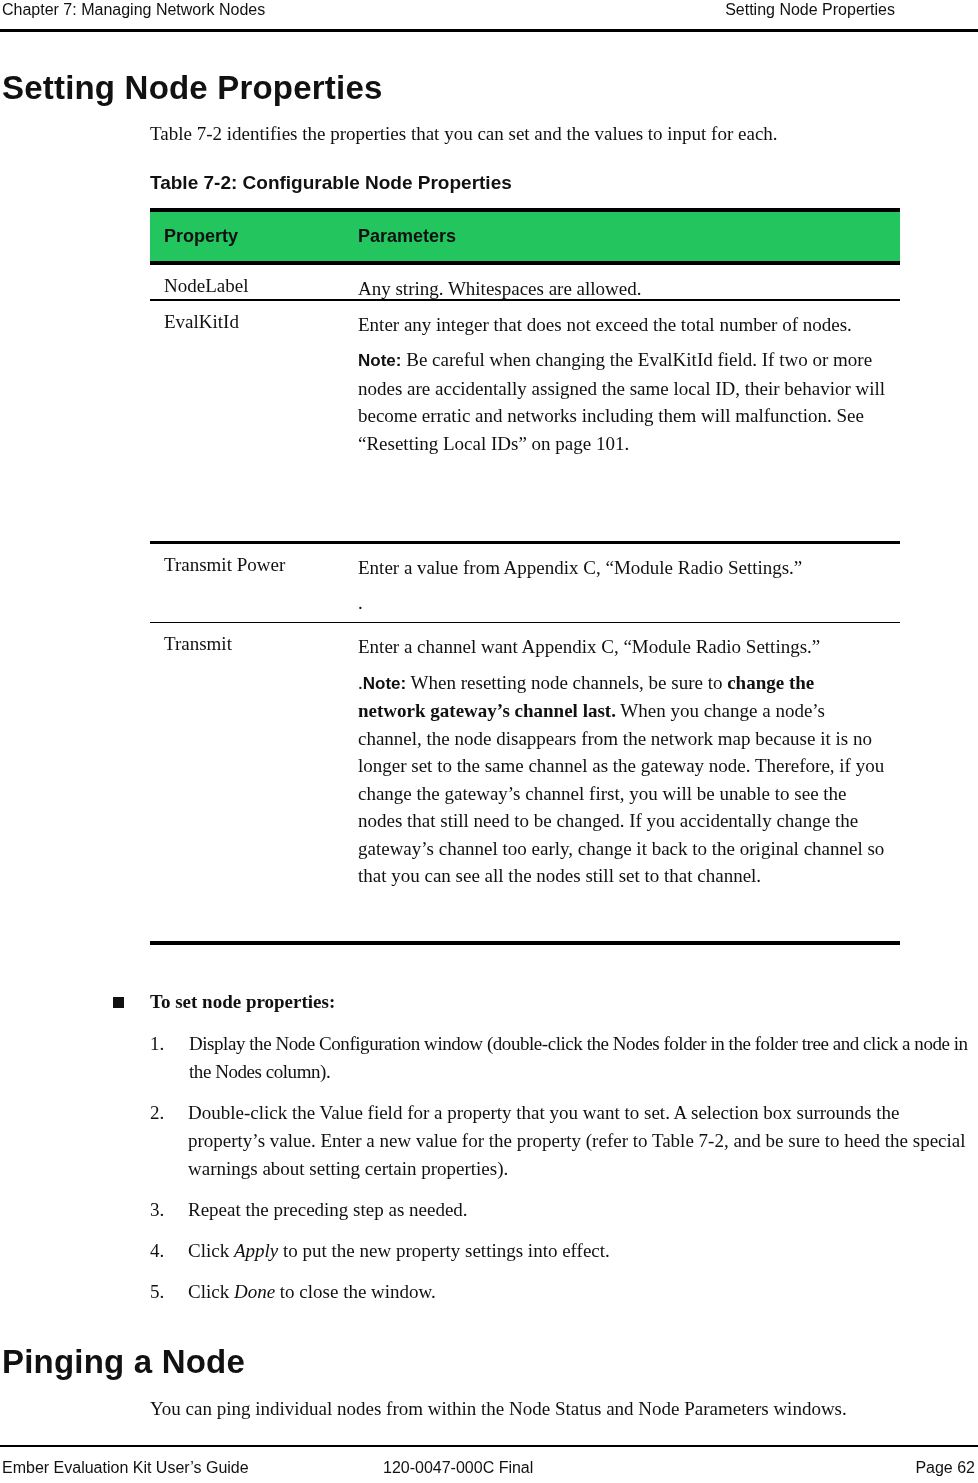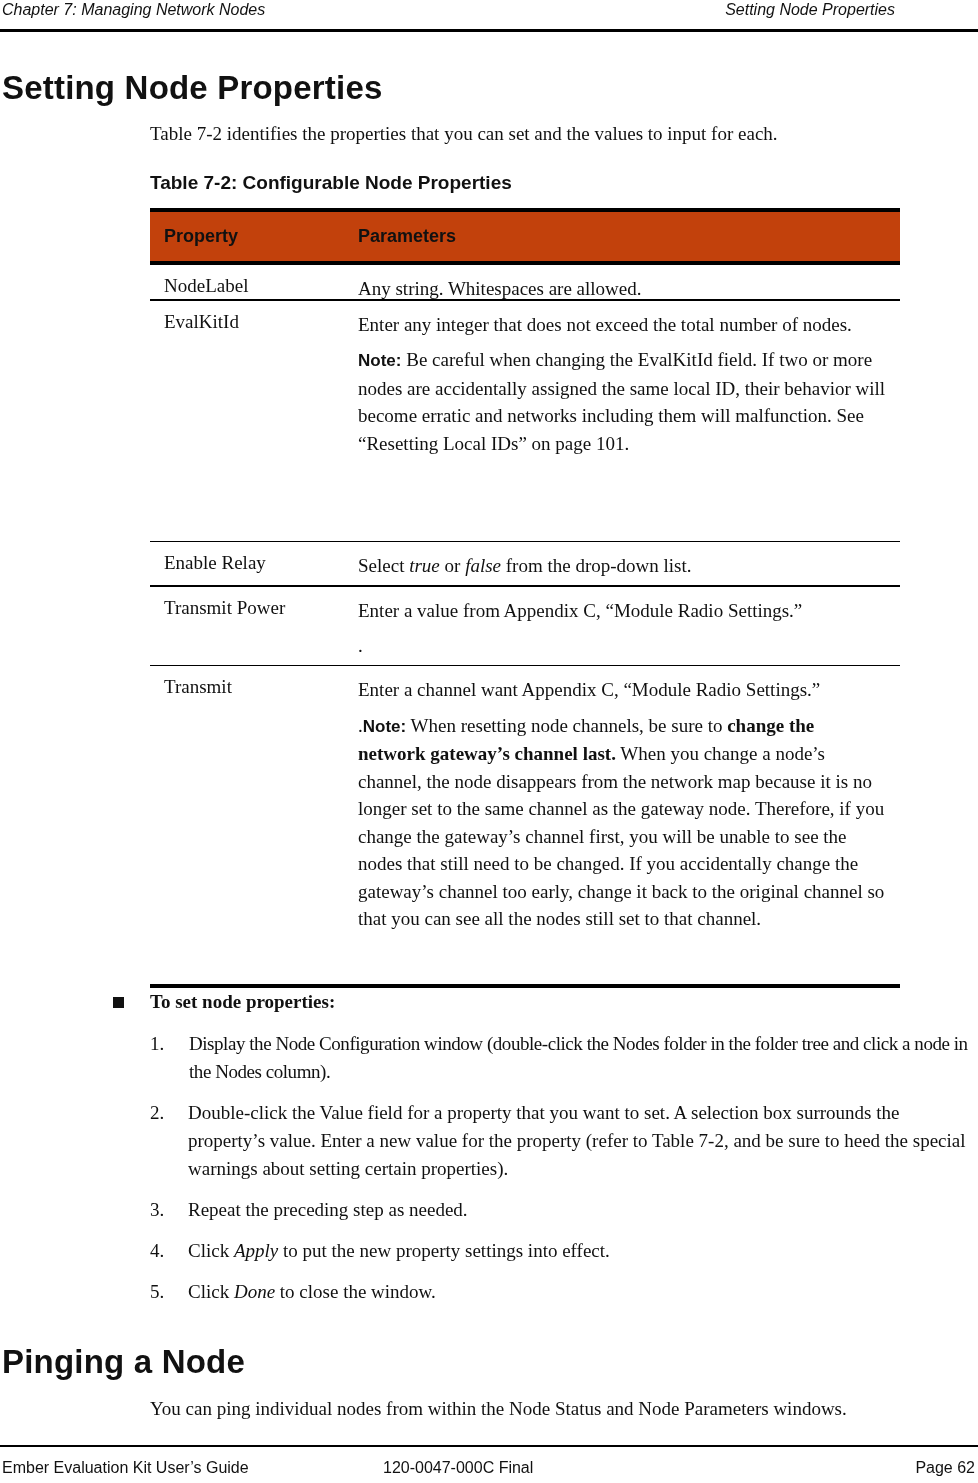--- a/index.html
+++ b/index.html
@@ -1,32 +1,32 @@
 <!DOCTYPE html>
 <html><head>
 <meta charset="utf-8">
 <style>
   html, body { margin:0; padding:0; background:#ffffff; }
   body { width:978px; height:1483px; position:relative; overflow:hidden; color:#111; }
   .sans { font-family:"Liberation Sans", "DejaVu Sans", sans-serif; }
   .serif { font-family:"Liberation Serif", "DejaVu Serif", serif; }
 
-  .header { position:absolute; left:0; top:0; width:897px; height:28px;font-style:italic; }
+  .header { position:absolute; left:0; top:0; width:897px; height:28px; }
   .header .left { position:absolute; left:2px; top:1px; font-size:16px; }
   .header .right { position:absolute; right:2px; top:1px; font-size:16px; }
   .header-rule { position:absolute; left:0; top:29px; width:978px; height:3px; background:#000; }
 
   .h1 { position:absolute; left:2px; font-size:33px; font-weight:bold; letter-spacing:0.2px; }
   .body-text { position:absolute; left:150px; font-size:19px; }
 
   .table-caption { position:absolute; left:150px; top:172px; font-size:19px; font-weight:bold; }
 
   .tbl { position:absolute; left:150px; top:208px; width:750px; }
   .tbl .top-rule { height:4px; background:#000; }
-  .tbl .head { background:#c2410c; height:49px; position:relative; }
+  .tbl .head { background:#22c55e; height:49px; position:relative; }
   .tbl .head span { position:absolute; top:14px; font-size:18px; font-weight:bold; }
   .tbl .head-rule { height:4px; background:#000; }
   .row { position:relative; }
   .row .prop { position:absolute; left:14px; top:10px; font-size:19px; }
   .row .params { margin-left:208px; padding-top:10px; padding-right:14px; font-size:19px; line-height:27.5px; }
   .row .params p { margin:0 0 8px 0; }
   .row-rule { height:1.5px; background:#000; }
   .bottom-rule { height:4px; background:#000; }
   .note-label { font-family:"Liberation Sans", "DejaVu Sans", sans-serif; font-weight:bold; font-size:17px; }
 
@@ -74,26 +74,20 @@
 
   <div class="row serif" style="height:240px;">
     <span class="prop">EvalKitId</span>
     <div class="params">
       <p>Enter any integer that does not exceed the total number of nodes.</p>
       <p><span class="note-label">Note:</span><span> Be careful when changing the EvalKitId field. If two or more nodes are accidentally assigned the same local ID, their behavior will become erratic and networks including them will malfunction. See “Resetting Local IDs” on page 101.</span></p>
     </div>
   </div>
   <div class="row-rule"></div>
 
-  <div class="row serif" style="height:43px;">
-    <span class="prop">Enable Relay</span>
-    <div class="params">
-      <p><span>Select </span><em>true</em><span> or </span><em>false</em><span> from the drop-down list.</span></p>
-    </div>
-  </div>
   <div class="row-rule"></div>
 
   <div class="row serif" style="height:78px;">
     <span class="prop">Transmit Power</span>
     <div class="params">
       <p>Enter a value from Appendix C, “Module Radio Settings.”</p>
       <p>.</p>
     </div>
   </div>
   <div class="row-rule"></div>

